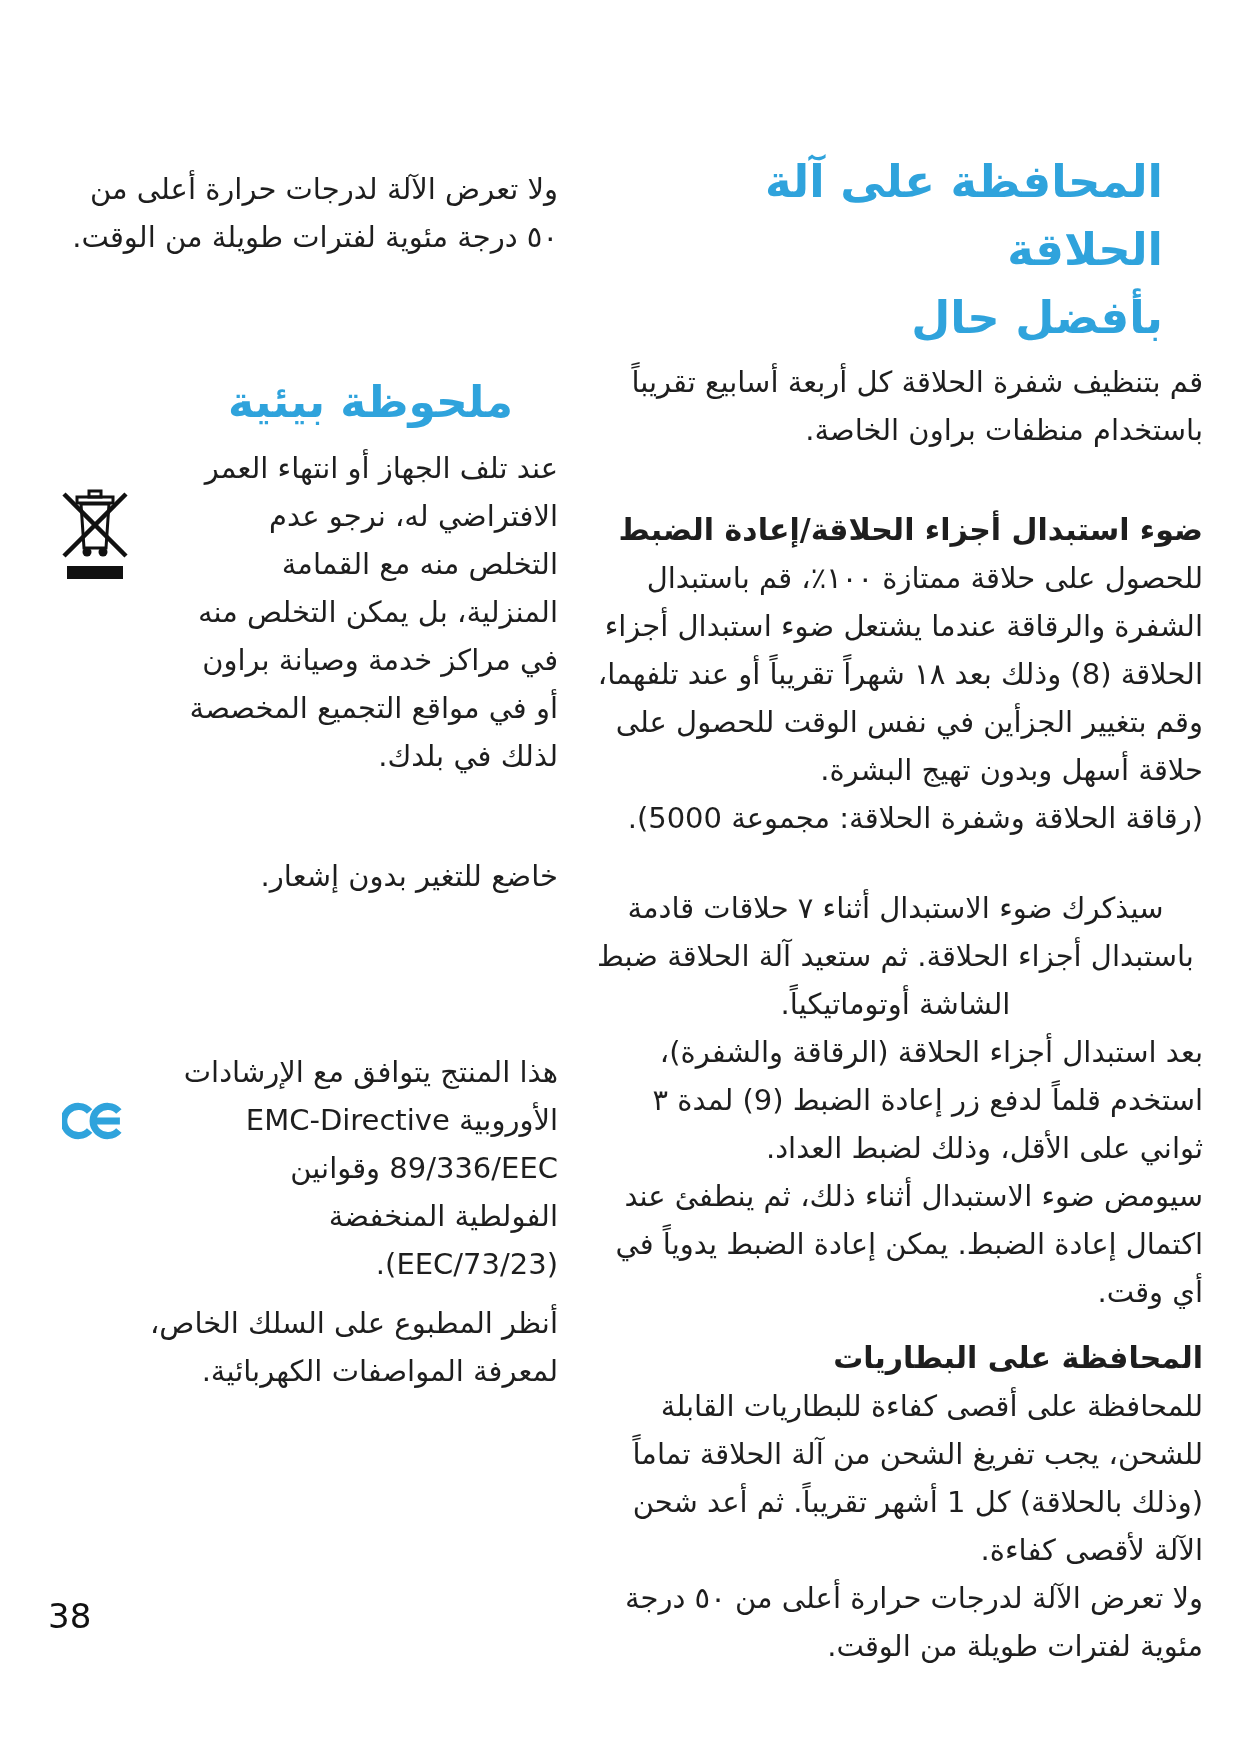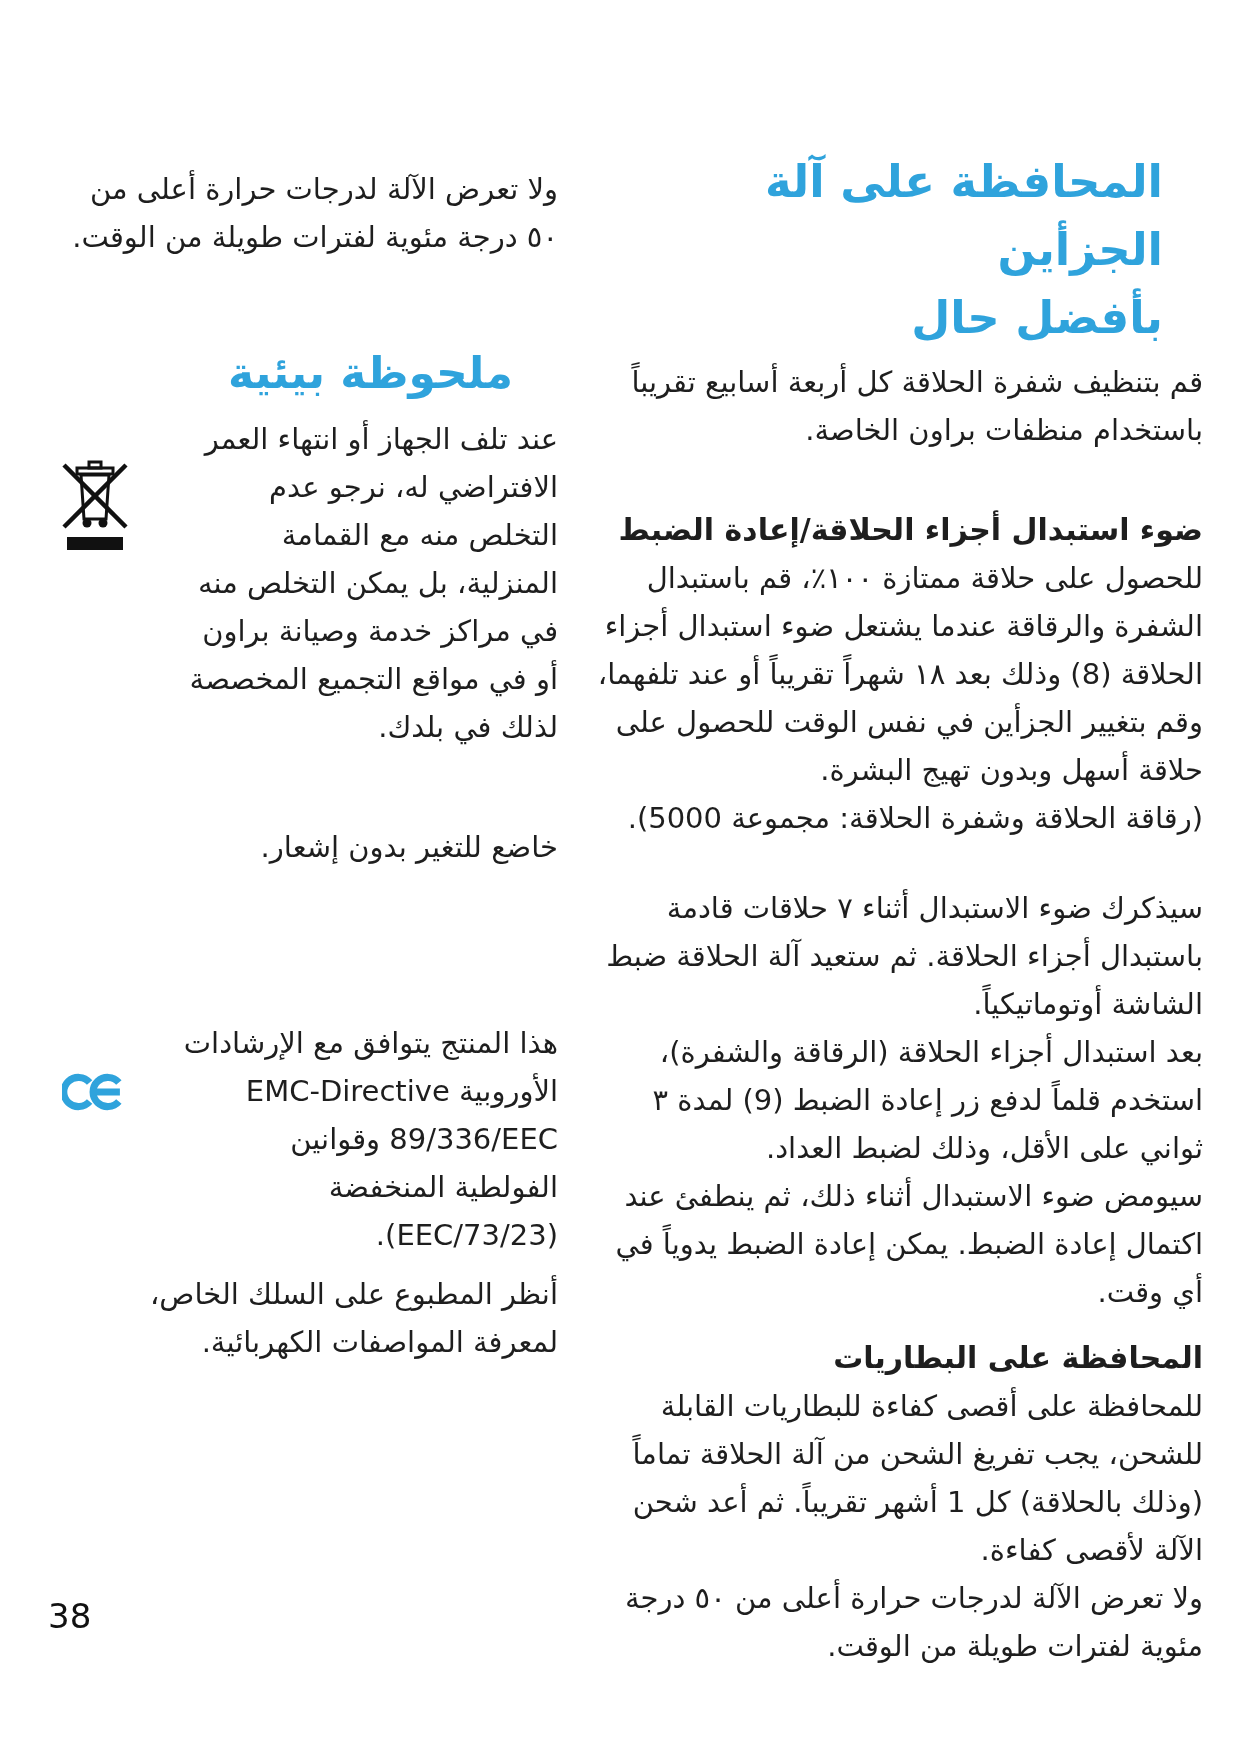--- a/index.html
+++ b/index.html
@@ -33,34 +33,34 @@
     font-weight: bold;
     margin-left: 0;
     padding-left: 40px;  
     margin-right: 40px;
   }
   .env-heading {
     color: #2fa3dc;
     font-size: 44px;
     line-height: 60px;
     font-weight: bold;
-    margin-top: 82px;
+    margin-top: 111px;
     margin-right: 45px;
   }
   .sub-heading {
     font-weight: bold;
     font-size: 30px;
     line-height: 48px;
   }
 
   
   .intro { margin-top: 6px; }
   .sub1  { margin-top: 52px; }
   .p-note { }
-  .p-remind { margin-top: 42px; }
+  .p-remind { margin-top: 42px; text-align: center; }
   .bat-heading { margin-top: 18px; }
 
   
   .temp-note { }
   .env-para {
     position: relative;
     margin-top: 12px;
     padding-left: 118px;   
     min-height: 250px;
   }
@@ -95,21 +95,21 @@
   }
 </style>
 </head>
 <body>
 
 <div class="page">
 
   <div class="col col-right">
 
     <h1 class="main-heading">
-      <div>المحافظة على آلة الجزأين</div>
+      <div>المحافظة على آلة الحلاقة</div>
       <div>بأفضل حال</div>
     </h1>
 
     <p class="body-text intro">قم بتنظيف شفرة الحلاقة كل أربعة أسابيع تقريباً باستخدام منظفات براون الخاصة.</p>
 
     <h3 class="sub-heading sub1">ضوء استبدال أجزاء الحلاقة/إعادة الضبط</h3>
 
     <p class="body-text">للحصول على حلاقة ممتازة ١٠٠٪، قم باستبدال الشفرة والرقاقة عندما يشتعل ضوء استبدال أجزاء الحلاقة (8) وذلك بعد ١٨ شهراً تقريباً أو عند تلفهما، وقم بتغيير الجزأين في نفس الوقت للحصول على حلاقة أسهل وبدون تهيج البشرة.</p>
 
     <p class="body-text p-note">(رقاقة الحلاقة وشفرة الحلاقة: مجموعة 5000).</p>

